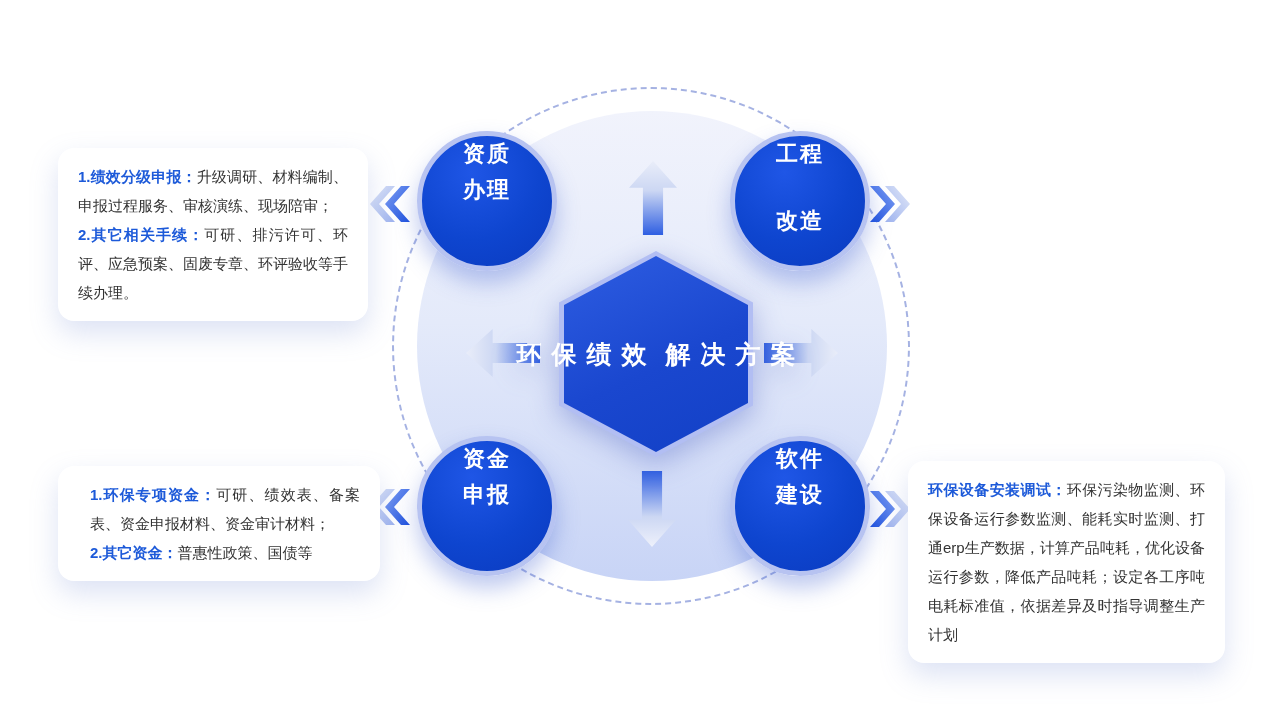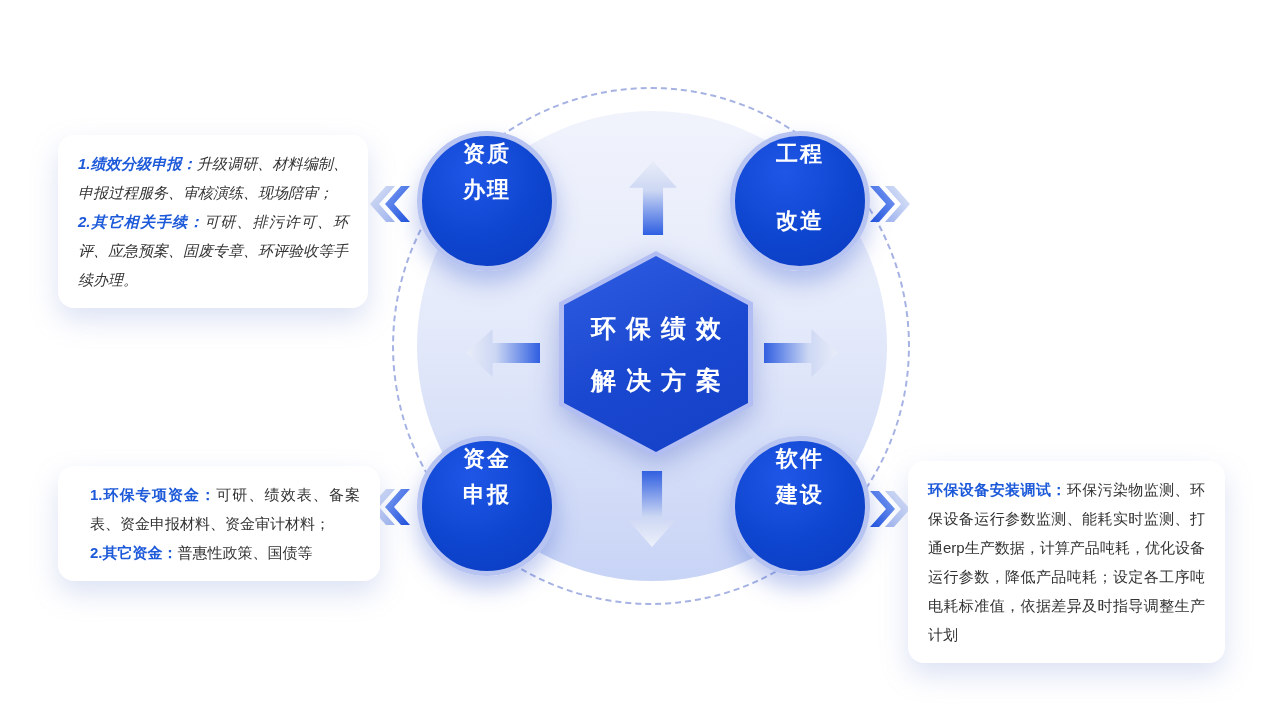--- a/index.html
+++ b/index.html
@@ -25,21 +25,21 @@
   }
   .hex-outer, .hex-inner {
     clip-path:polygon(50% 0,100% 25%,100% 75%,50% 100%,0 75%,0 25%);
   }
   .hex-outer { position:absolute; inset:0; background:#b2bef3; }
   .hex-inner {
     position:absolute; inset:5px;
     background:linear-gradient(155deg,#2e5de2 0%,#1a47cf 55%,#1240c6 100%);
   }
   .hex-text {
-    position:absolute; inset:0; display:flex; flex-direction:column;
+    position:absolute; inset:0; display:flex; flex-direction:row;
     justify-content:center; align-items:center; gap:19px;
     color:#ffffff; font-weight:bold; font-size:25px;
   }
   .hex-text span { letter-spacing:10px; margin-right:-10px; white-space:nowrap; }
 
   
   .node {
     position:absolute; width:140px; height:140px; border-radius:50%;
     border:5px solid #b7c3f1; box-sizing:border-box;
     background:radial-gradient(circle at 38% 28%,#1f56e6 0%,#0e45cf 55%,#0a3abf 100%);
@@ -84,21 +84,21 @@
 
   
   .card {
     position:absolute; background:#ffffff; border-radius:16px;
     box-shadow:0 12px 28px rgba(130,150,215,.28);
     padding:14px 20px; font-size:15px; line-height:29px; color:#333333;
     text-align:justify;
   }
   .card p { margin:0; }
   .card b { color:#1d5ad9; font-weight:bold; }
-  .card-tl { left:58px;  top:135px; width:270px;font-style:italic; }
+  .card-tl { left:58px;  top:148px; width:270px; }
   .card-tr { left:908px; top:147px; width:277px; }
   .card-bl { left:58px;  top:466px; width:270px;padding-left:32px; }
   .card-br { left:908px; top:461px; width:277px; }
 </style>
 </head>
 <body>
 
 <div class="stage">
 
   <svg width="0" height="0" style="position:absolute" aria-hidden="true">

